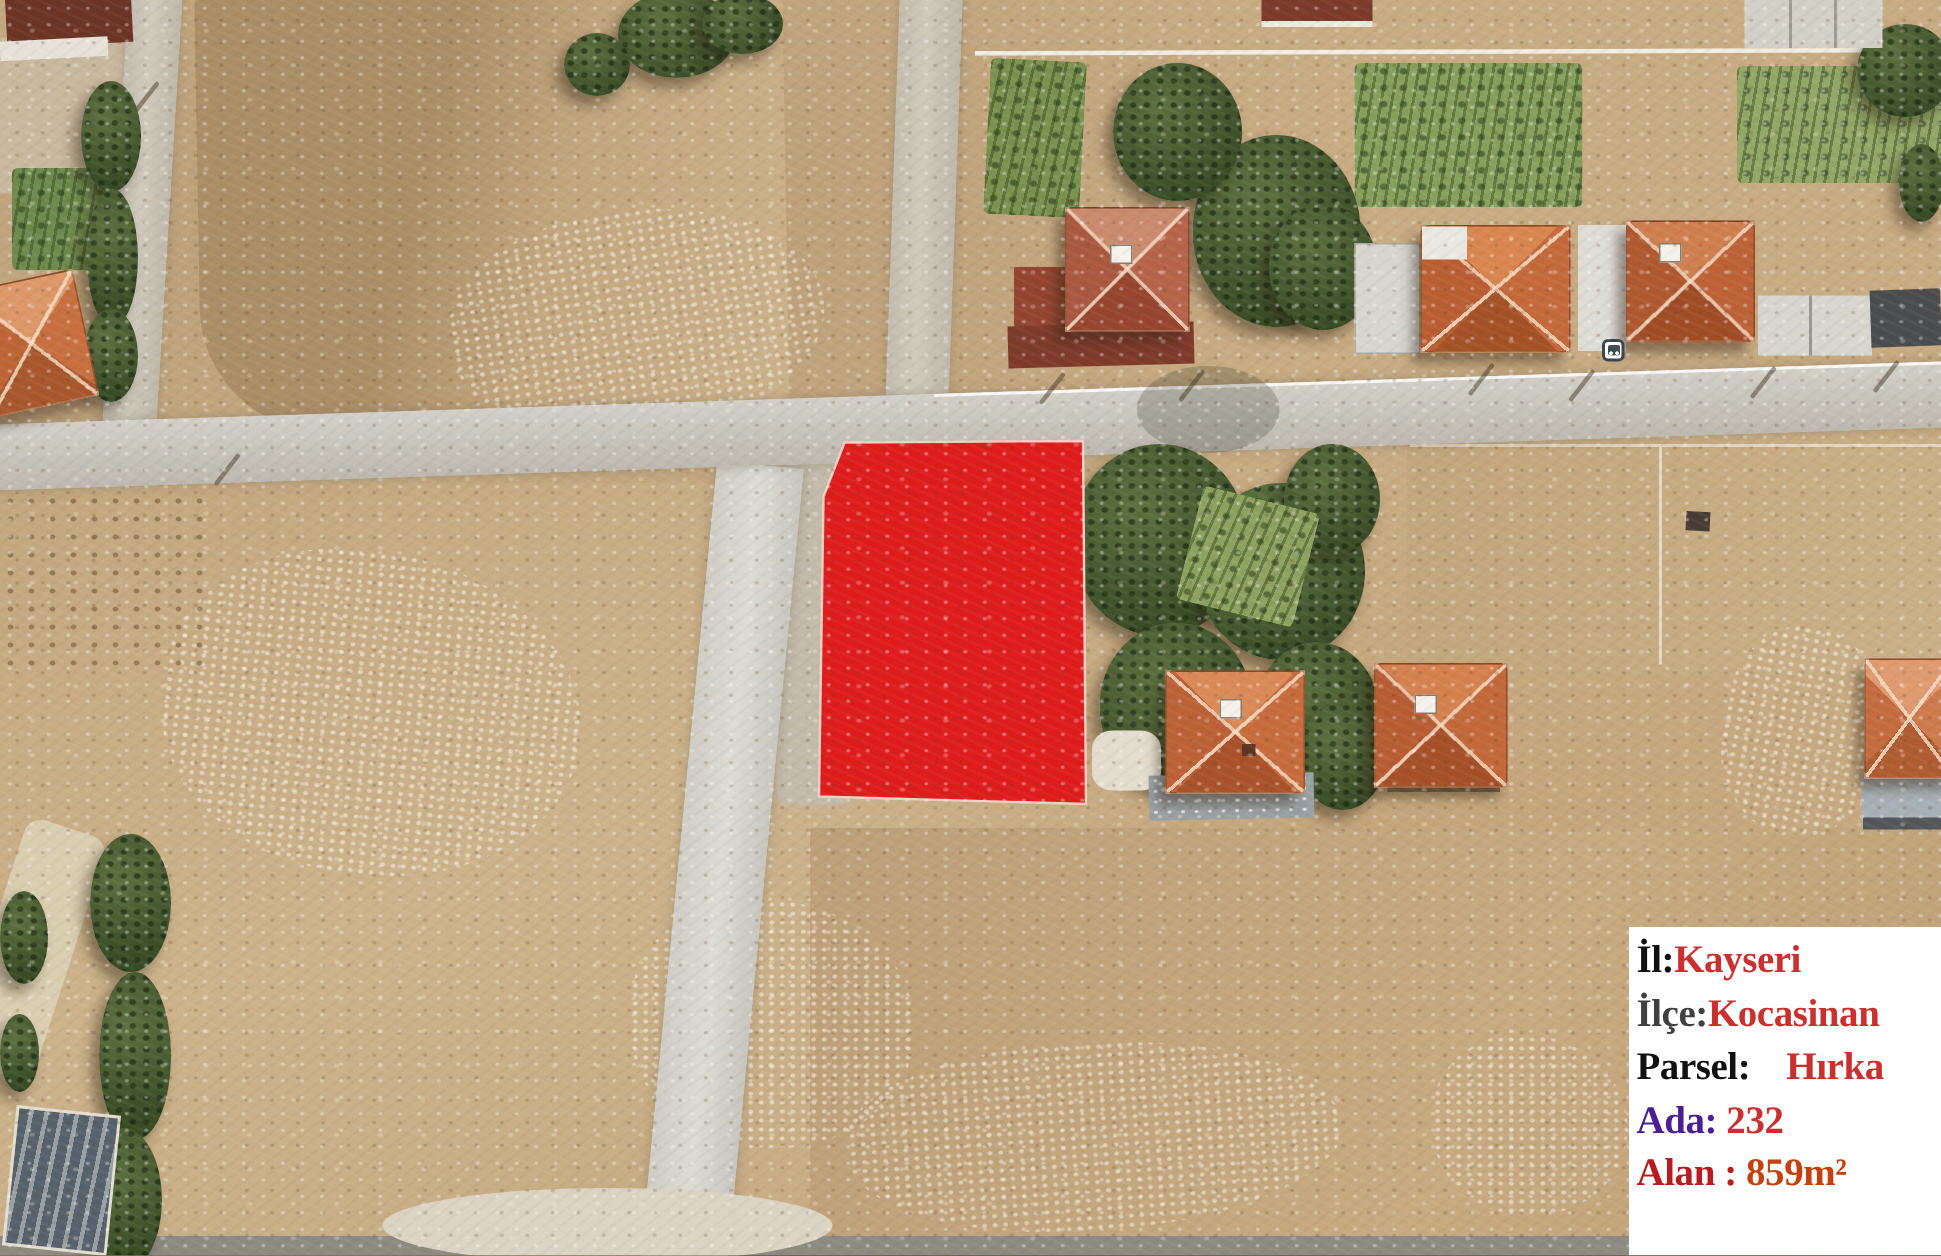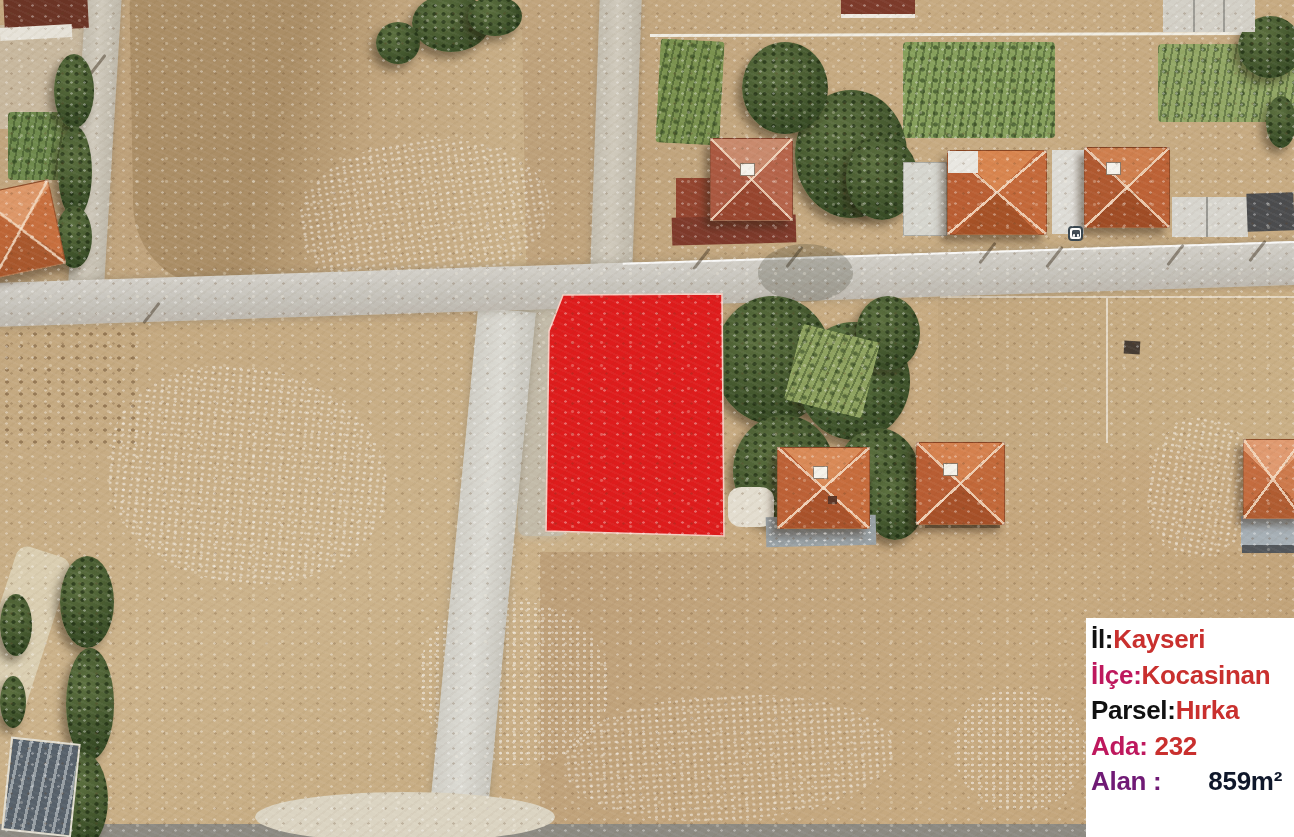--- a/index.html
+++ b/index.html
@@ -228,21 +228,21 @@
   <div class="abs" style="left:-8px;top:548px;width:56px;height:170px;background:#ddd3b9;opacity:.85;border-radius:12px;transform:rotate(18deg);z-index:4;"></div>
 
   <svg class="overlay" width="1294" height="837" viewBox="0 0 1294 837">
     <g>
       <polygon id="parcel-poly" points="563,295 722,294 724,536 546,531 549,331" fill="#de1c1c" stroke="#f6cfc4" stroke-width="1.6"></polygon>
     </g>
   </svg>
 
   <div class="grain"></div>
 
-  <div id="info-box" style="background: rgb(255, 255, 255);">
+  <div id="info-box" style="background: rgb(255, 255, 255); font-family: Liberation Serif, serif;">
     <div class="row"><span class="lab" style="color: rgb(17, 17, 17);">İl:</span><span class="val" style="color: rgb(201, 48, 46);">Kayseri</span></div>
-    <div class="row"><span class="lab" style="color: #be185d;">İlçe:</span><span class="val" style="color: rgb(201, 48, 46);">Kocasinan</span></div>
-    <div class="row"><span class="lab" style="color: rgb(17, 17, 17);">Parsel:</span><span class="val" style="color: rgb(201, 48, 46);">Hırka</span></div>
-    <div class="row"><span class="lab" style="color: #be185d;">Ada: </span><span class="val" style="color: rgb(201, 48, 46);">232</span></div>
-    <div class="row"><span class="lab" style="color: #701a75;">Alan : </span><span class="val" style="color: #0f172a; margin-left: 40px;">859m²</span></div>
+    <div class="row"><span class="lab" style="color: #404040;">İlçe:</span><span class="val" style="color: rgb(201, 48, 46);">Kocasinan</span></div>
+    <div class="row"><span class="lab" style="color: rgb(17, 17, 17);">Parsel:</span><span class="val" style="color: rgb(201, 48, 46); margin-left: 24px;">Hırka</span></div>
+    <div class="row"><span class="lab" style="color: #4c1d95;">Ada: </span><span class="val" style="color: rgb(201, 48, 46);">232</span></div>
+    <div class="row"><span class="lab" style="color: #b91c1c;">Alan : </span><span class="val" style="color: #c2410c;">859m²</span></div>
   </div>
 
 </div>
 
 </body></html>

